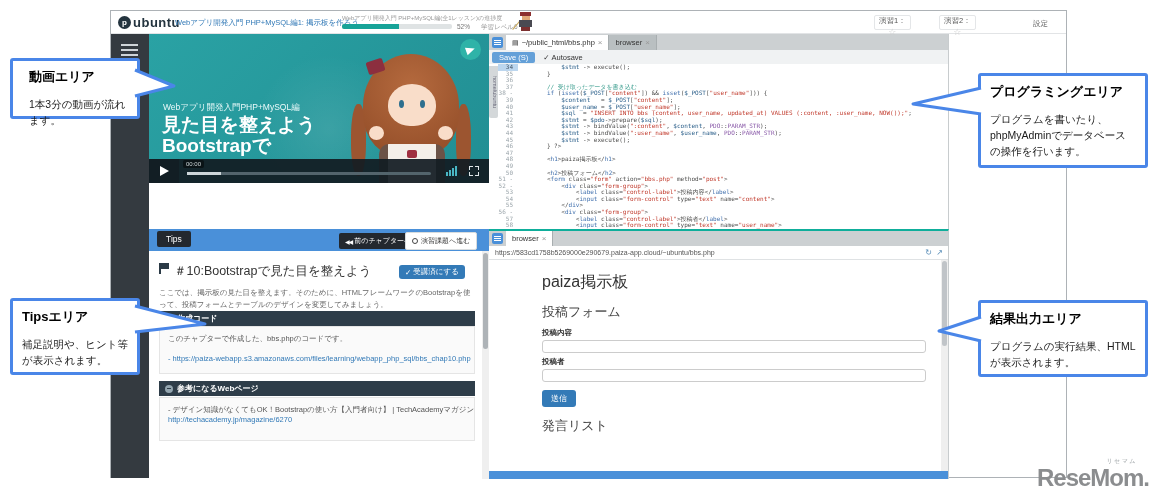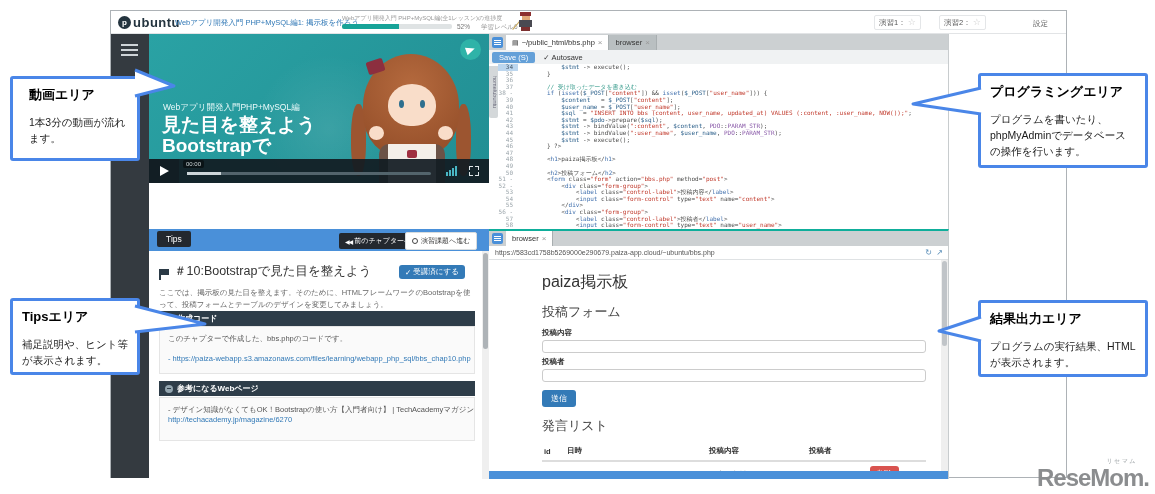--- a/index.html
+++ b/index.html
@@ -20,21 +20,21 @@
   .progress-fill { height:100%; background:#17a398; }
   .progress-pct { position:absolute; left:346px; top:12px; font-size:6.5px; color:#777; }
   .level { position:absolute; left:370px; top:12px; font-size:6.5px; color:#999; white-space:nowrap; }
   .avatar { position:absolute; left:406px; top:1px; width:18px; height:21px; }
   .avatar i { position:absolute; display:block; }
   .av-hat { left:3px; top:0; width:11px; height:4px; background:#8c2f2f; }
   .av-face{ left:5px; top:4px; width:8px; height:4px; background:#e0a878; }
   .av-body{ left:2px; top:8px; width:13px; height:7px; background:#4a4a52; }
   .av-legs{ left:4px; top:15px; width:9px; height:4px; background:#7c3030; }
   .av-sword{ left:-1px; top:7px; width:1px; height:12px; background:#c9a85a; transform:rotate(40deg); }
-  .ex-box { position:absolute; top:4px; height:15px; padding:0 4px; border:1px solid #e4e6e8; border-radius:2px; background:#fff; display:flex; align-items:center; gap:2px; font-size:7.5px; color:#555; }
+  .ex-box { position:absolute; top:4px; height:15px; padding:0 4px; border:1px solid #e4e6e8; border-radius:2px; background:#fff; display:flex; align-items:center; gap:2px; font-size:7.5px; color:#555;flex-direction:column; }
   .ex1 { left:763px; } .ex2 { left:828px; }
   .star { color:#ccc; font-size:9px; line-height:9px; }
   .settings { position:absolute; left:922px; top:8px; font-size:7.5px; color:#666; }
 
   
   .leftnav { position:absolute; left:0; top:23px; width:38px; height:444px; background:#343a40; }
   .hamburger { position:absolute; left:10px; top:10px; width:17px; height:12px; display:flex; flex-direction:column; justify-content:space-between; cursor:pointer; }
   .hamburger i { display:block; height:2px; background:#cfd4d8; }
 
   
@@ -78,21 +78,21 @@
   
   .tipsbar { position:absolute; left:38px; top:218px; width:340px; height:22px; background:#4a90d9; }
   .tips-btn { position:absolute; left:8px; top:2px; background:#23282e; color:#fff; font-size:8.5px; padding:3px 9px; border-radius:2px; cursor:pointer; }
   .prev-btn { position:absolute; left:190px; top:4px; background:#23282e; color:#fff; font-size:7px; padding:3px 6px; border-radius:2px; display:flex; align-items:center; gap:2px; cursor:pointer; white-space:nowrap; }
   .rew { font-size:6px; letter-spacing:-1px; }
   .next-btn { position:absolute; left:256px; top:3px; background:#fff; color:#333; font-size:7px; padding:3px 6px; border-radius:2px; border:1px solid #d8dcde; display:flex; align-items:center; gap:3px; cursor:pointer; white-space:nowrap; }
   .ring { width:6px; height:6px; border:1.5px solid #444; border-radius:50%; }
 
   
   .tipspane { position:absolute; left:38px; top:240px; width:340px; height:228px; background:#fff; }
-  .chapter-head { position:absolute; left:10px; top:12px; display:flex; align-items:flex-end; gap:5px; }
+  .chapter-head { position:absolute; left:10px; top:12px; display:flex; align-items:flex-start; gap:5px; }
   .flag { width:10px; height:11px; border-left:2px solid #2b3a46; position:relative; }
   .flag:after { content:''; position:absolute; left:0; top:0; width:8px; height:6px; background:#2b3a46; }
   .chapter-title { font-size:12.5px; color:#333; white-space:nowrap; }
   .done-btn { position:absolute; left:250px; top:14px; background:#337ab7; color:#fff; font-size:7.5px; padding:2px 6px; border-radius:3px; display:flex; align-items:center; gap:2px; cursor:pointer; white-space:nowrap; }
   .tips-desc { position:absolute; left:10px; top:36px; width:316px; font-size:7.5px; line-height:1.55; color:#666; }
   .sec-head { position:absolute; left:10px; width:316px; height:15px; background:#2e3d49; color:#fff; font-size:8px; font-weight:bold; display:flex; align-items:center; gap:4px; padding-left:6px; }
   .s1 { top:60px; } .s2 { top:130px; }
   .minus-ic { width:8px; height:8px; border-radius:50%; background:#93a5af; position:relative; }
   .minus-ic:after { content:''; position:absolute; left:2px; top:3.5px; width:4px; height:1px; background:#2e3d49; }
   .sec-body { position:absolute; left:10px; width:316px; background:#fafafa; border:1px solid #e5e5e5; }
@@ -143,21 +143,21 @@
   .btable th:nth-child(1){width:6%;} .btable th:nth-child(2){width:37%;} .btable th:nth-child(3){width:26%;} .btable th:nth-child(4){width:16%;} .btable th:nth-child(5){width:15%;}
   .del-btn { background:#d9534f; color:#fff; font-size:7.5px; border:none; border-radius:3px; padding:3px 7px; cursor:pointer; }
   .b-vscroll { position:absolute; right:0; top:29px; width:7px; bottom:8px; background:#efefef; cursor:pointer; }
   .b-vscroll .thumb { position:absolute; left:1px; top:1px; width:5px; height:85px; background:#c0c4c8; border-radius:3px; }
   .b-hscroll { position:absolute; left:0; bottom:0; width:100%; height:8px; background:#4a90d9; cursor:pointer; }
 
   
   .callout { position:absolute; background:#fff; border:3px solid #4a86e8; border-radius:3px; padding:7px 9px; z-index:10; }
   .callout h3 { font-size:13px; font-weight:bold; color:#000; margin-bottom:11px; }
   .callout p { font-size:10.5px; color:#1a1a1a; line-height:1.5; }
-  .co-video { left:10px; top:76px; width:130px; height:85px;padding-left:16px; }
+  .co-video { left:10px; top:58px; width:130px; height:61px;padding-left:16px; }
   .co-tips  { left:10px; top:298px; width:130px; height:77px; }
   .co-prog  { left:978px; top:58px;  width:170px; height:95px;margin-top:15px; }
   .co-out   { left:978px; top:300px; width:170px; height:77px; }
   .arrow { position:absolute; z-index:11; }
   .ar-video { left:132px; top:64px; }
   .ar-tips  { left:132px; top:300px; }
   .ar-prog  { left:908px; top:82px; }
   .ar-out   { left:934px; top:312px; }
 
   
@@ -371,40 +371,20 @@
       </div>
       <div class="bcontent">
         <div class="bh1">paiza掲示板</div>
         <div class="bh2">投稿フォーム</div>
         <div class="blabel">投稿内容</div>
         <input class="binput" style="">
         <div class="blabel">投稿者</div>
         <input class="binput" style="">
         <button class="submit-btn">送信</button>
         <div class="bh2">発言リスト</div>
-        <table class="btable">
-          <thead>
-              <tr id="bbs-thead">
-                <th>id</th>
-                <th>日時</th>
-                <th>投稿内容</th>
-                <th>投稿者</th>
-                <th></th>
-              </tr>
-            </thead>
-          <tbody id="bbs-tbody">
-              <tr>
-                <td>1</td>
-                <td>2016-10-16 01:00:00</td>
-                <td>こんにちは</td>
-                <td></td>
-                <td><button class="del-btn">削除</button></td>
-              </tr>
-            </tbody>
-        </table>
       </div>
       <div class="b-vscroll">
           <div class="thumb"></div>
         </div>
       <div class="b-hscroll"></div>
     </div>
 
   </div>
 
   <div class="callout co-video">

